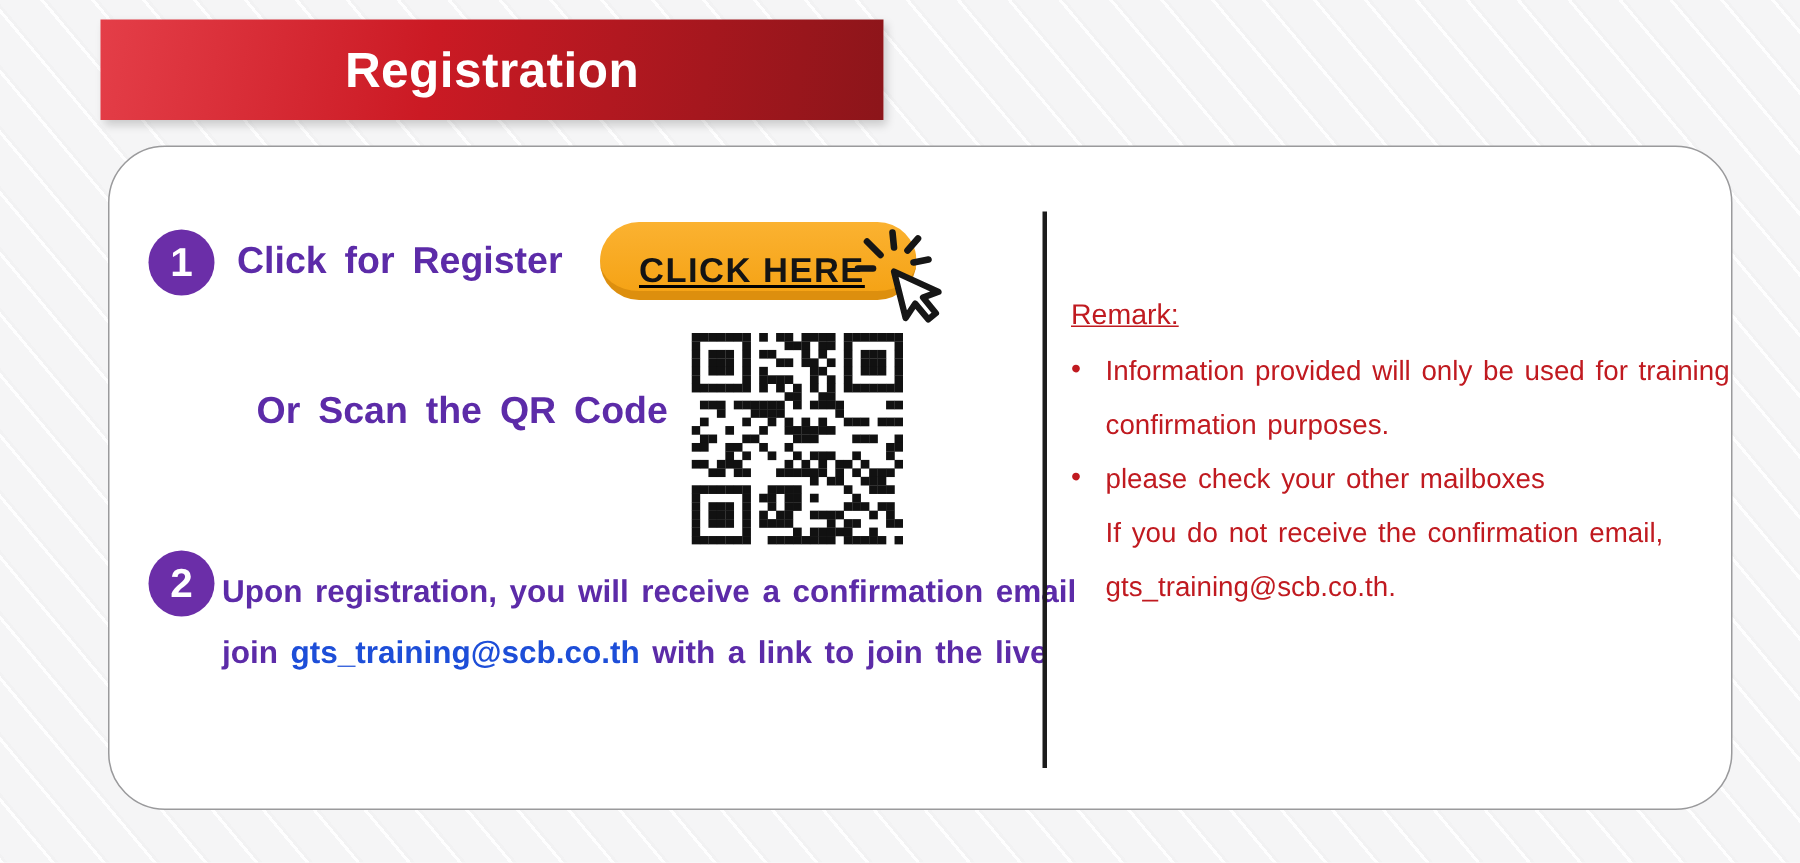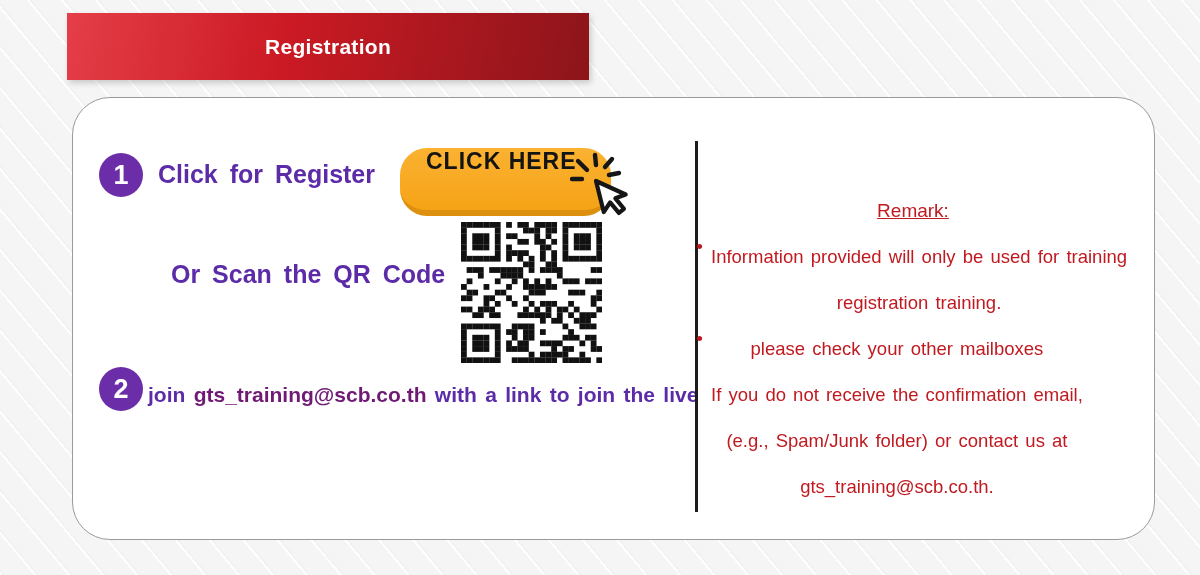--- a/index.html
+++ b/index.html
@@ -16,21 +16,21 @@
   }
   .abs{position:absolute;}
   
   .banner{
     left:67px;top:13px;width:522px;height:67px;
     background:linear-gradient(100deg,#e43e48 0%,#cb1a24 42%,#8c151a 100%);
     display:flex;align-items:center;justify-content:center;
     box-shadow:2px 3px 6px rgba(0,0,0,.18);
   }
   .banner span{
-    color:#ffffff;font-size:21px;font-weight:bold;letter-spacing:.3px;
+    color:#ffffff;font-size:33px;font-weight:bold;letter-spacing:.3px;
   }
   
   .card{
     left:72px;top:97px;width:1083px;height:443px;
     background:#ffffff;border:1.6px solid #9a9a9c;border-radius:38px;
     box-sizing:border-box;
   }
   .circle{
     width:44px;height:44px;border-radius:50%;
     background:#6b2ea8;color:#ffffff;
@@ -38,50 +38,50 @@
     font-size:27px;font-weight:bold;
   }
   .c1{left:26px;top:55px;}
   .c2{left:26px;top:269px;}
   .plabel{
     color:#5c2ba8;font-weight:bold;font-size:25px;word-spacing:5px;white-space:nowrap;
   }
   .pos-click{left:85px;top:62px;}
   .pos-scan{left:98px;top:162px;}
   .click-btn{
-    left:327px;top:50px;width:211px;height:68px;
+    left:327px;top:50px;width:211px;height:52px;
     border:none;border-radius:27px;cursor:pointer;
     background:linear-gradient(#fbb231,#f5a316);
     border-bottom:6px solid #dd8f0e;
-    display:flex;align-items:flex-start;justify-content:flex-start;
-    padding:0 0 0 26px;box-sizing:border-box;
+    display:flex;align-items:flex-end;justify-content:flex-start;
+    padding:0 0 0 26px;box-sizing:border-box;text-decoration:underline;
   }
   .click-btn span{
     color:#141414;font-weight:bold;font-size:23px;letter-spacing:1px;white-space:nowrap;
   }
   .cursor{left:486px;top:54px;width:86px;height:86px;z-index:5;}
   .qr{left:388px;top:124px;width:141px;height:141px;background:#ffffff;}
   .step2{
     left:75px;top:276px;width:560px;
     color:#5c2ba8;font-weight:bold;font-size:21px;line-height:41px;word-spacing:2.5px;
   }
   .s2line{white-space:nowrap;}
-  .email{color:#701a75;}
+  .email{color:#1d4ed8;}
   .divider{
     left:622px;top:43px;width:3px;height:371px;background:#1c1c1c;
   }
   
   .remark{
-    left:615px;top:95px;width:450px;
-    color:#c01a20;font-size:18.5px;line-height:36px;word-spacing:2px;text-align:center;
+    left:641px;top:95px;width:450px;
+    color:#c01a20;font-size:18.5px;line-height:36px;word-spacing:2px;
   }
   .rtitle{text-decoration:underline;font-size:19px;}
   .rbullet{display:flex;}
   .rdot{width:23px;flex:none;font-size:19px;}
-  .rline{white-space:nowrap;margin-top:10px;}
+  .rline{white-space:nowrap;}
 </style>
 </head>
 <body>
 
 <div class="stage">
 
   <div class="abs banner">
     <span>Registration</span>
   </div>
 
@@ -410,42 +410,44 @@
           <rect x="112.00" y="134.40" width="5.75" height="5.75"></rect>
           <rect x="117.60" y="134.40" width="5.75" height="5.75"></rect>
           <rect x="123.20" y="134.40" width="5.75" height="5.75"></rect>
           <rect x="134.40" y="134.40" width="5.75" height="5.75"></rect>
         </g>
       </svg>
 
     <div class="abs circle c2">2</div>
     <div class="abs step2">
       <div class="s2line">
+        <span>Upon registration, you will receive a confirmation email</span>
+      </div>
+      <div class="s2line">
         <span>join </span><span class="email">gts_training@scb.co.th</span><span> with a link to join the live</span>
       </div>
     </div>
 
     <div class="abs divider"></div>
 
     <div class="abs remark">
       <div class="rtitle">Remark:</div>
 
       <div class="rbullet">
         <span class="rdot">•</span>
         <div>
           <div class="rline">Information provided will only be used for training</div>
-          <div class="rline">registration training.</div>
+          <div class="rline">confirmation purposes.</div>
         </div>
       </div>
 
       <div class="rbullet">
         <span class="rdot">•</span>
         <div>
           <div class="rline">please check your other mailboxes</div>
           <div class="rline">If you do not receive the confirmation email,</div>
-          <div class="rline">(e.g., Spam/Junk folder) or contact us at</div>
           <div class="rline">gts_training@scb.co.th.</div>
         </div>
       </div>
     </div>
 
   </div>
 </div>
 
 </body></html>

